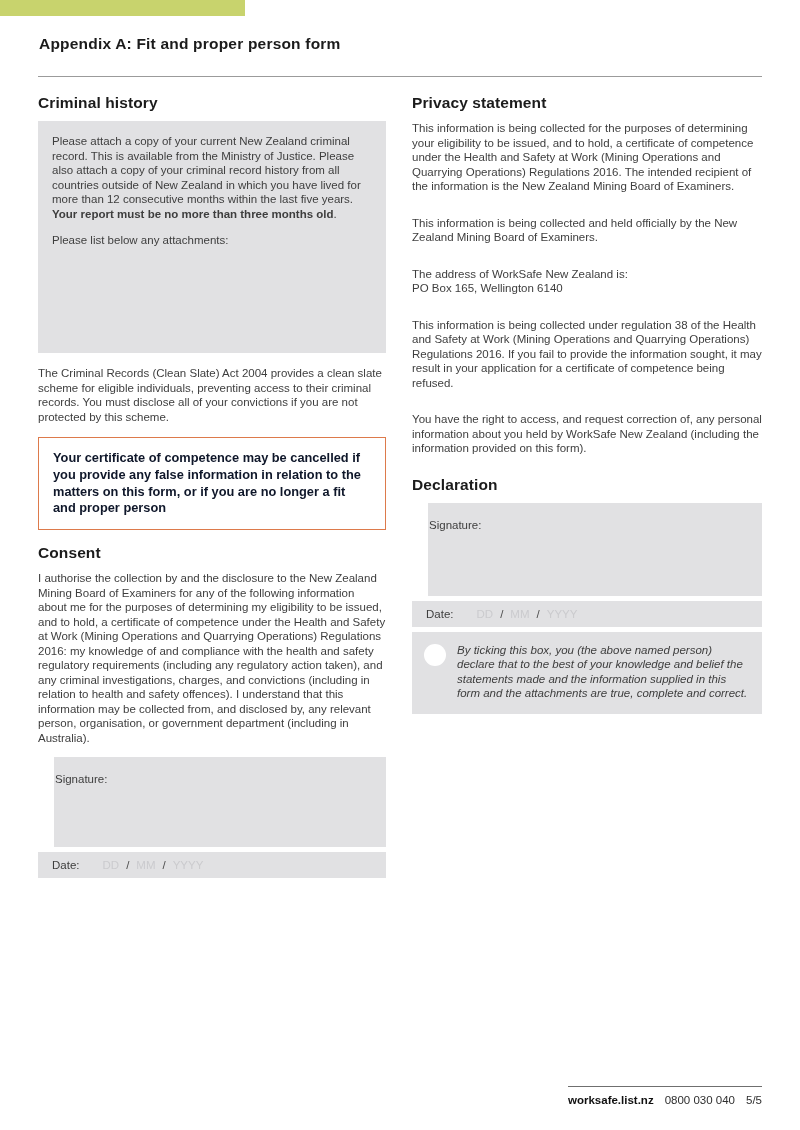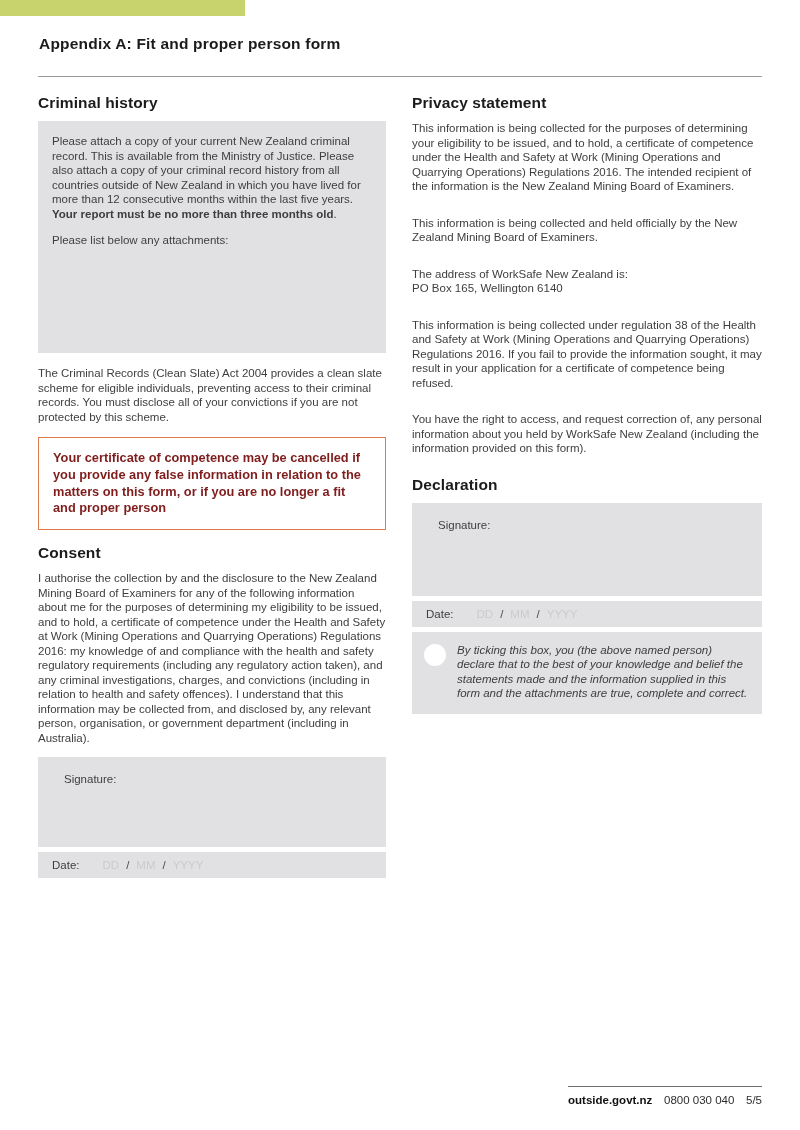--- a/index.html
+++ b/index.html
@@ -59,29 +59,30 @@
     margin: 0;
   }
   .gray-box { background: #e1e1e3; }
   .crim-box { height: 232px; padding: 13px 14px; }
   .mt12 { margin-top: 12px; }
   .clean-slate { margin-top: 13px; }
   .warning-box {
     margin-top: 13px;
     border: 1.5px solid #dd7a4b;
     padding: 12px 14px;
-    color: #7f1d1d;
+    color: #0f172a;
     font-weight: bold;
     font-size: 12.8px;
     line-height: 16.8px;
   }
   .consent-h { margin-top: 14px; }
   .sig-box {
     margin-top: 12px;
-    padding: 12px 26px;
+    padding: 12px 1px;
+    margin-left: 16px;
   }
   .sig-box-left  { height: 90px; }
   .sig-box-right { height: 93px; margin-top: 0; }
   .date-bar {
     margin-top: 5px;
     height: 26px;
     display: flex;
     align-items: center;
     padding: 0 14px;
     font-size: 11.5px;
@@ -199,18 +200,18 @@
         <div class="gray-box tick-box">
           <span class="tick-circle"></span>
           <p class="small">By ticking this box, you (the above named person) declare that to the best of your knowledge and belief the statements made and the information supplied in this form and the attachments are true, complete and correct.</p>
         </div>
 
       </div>
     </div>
   </div>
 
   <div class="footer">
-    <span class="site">outside.govt.nz</span>
+    <span class="site">worksafe.list.nz</span>
     <span>0800 030 040</span>
     <span>5/5</span>
   </div>
 
 </div>
 
 </body></html>

